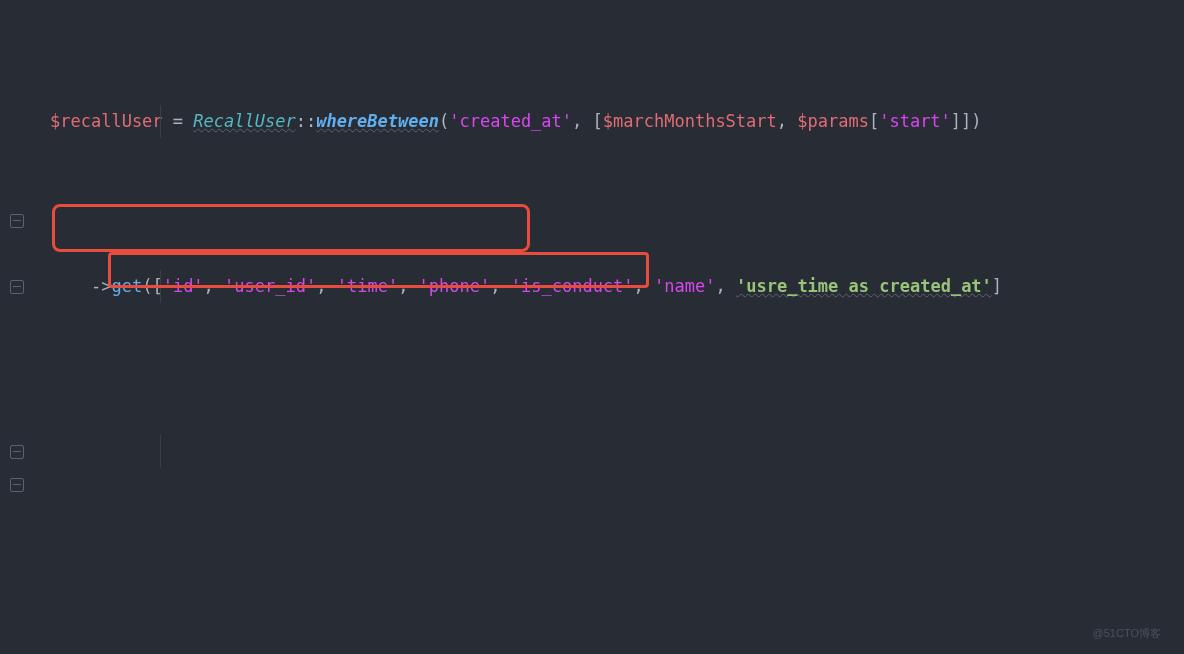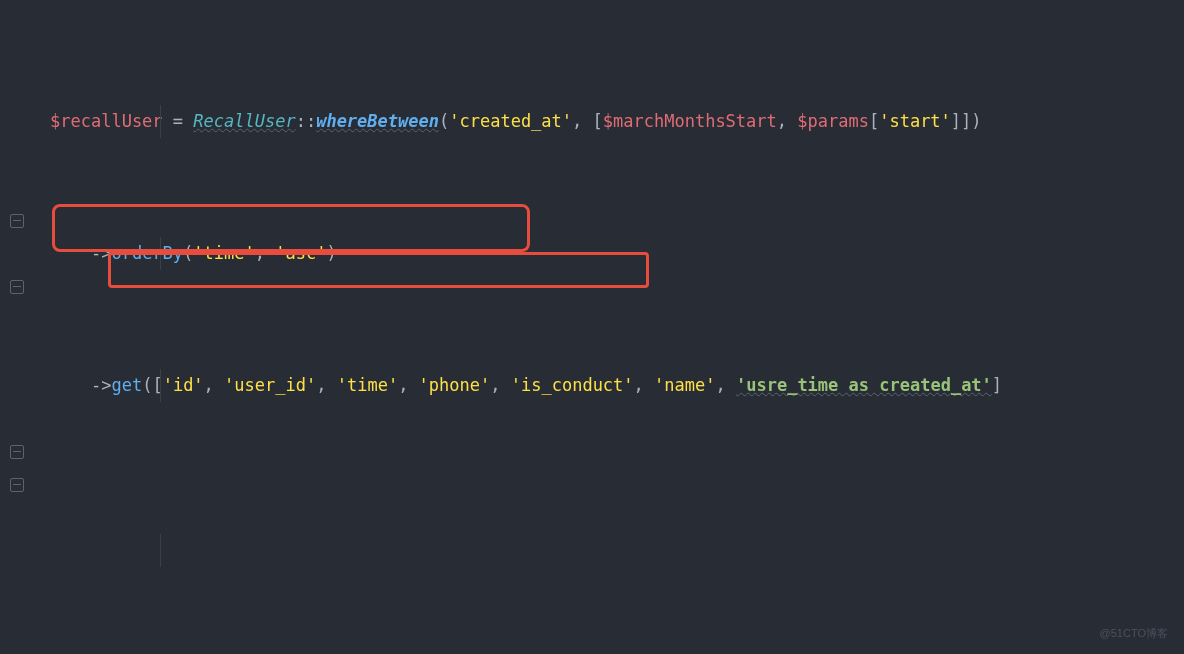--- a/index.html
+++ b/index.html
@@ -16,28 +16,28 @@
   .ig1{left:110px;} 
   
   .var{color:#e06c75;}
   .cls-wavy{font-style:italic;color:#56b6c2;text-decoration:underline wavy #5c6370;text-decoration-thickness:1px;text-align:center;}
   .op{color:#abb2bf;}
   .scope{color:#abb2bf;}
   .method-wavy{color:#61afef;font-weight:bold;font-style:italic;text-decoration:underline wavy #5c6370;text-decoration-thickness:1px;}
   .fn{color:#61afef;}
   .paren{color:#abb2bf;}
   .brack{color:#abb2bf;}
-  .str{color:#fde047;}
+  .str{color:#d946ef;}
   .str-wavy{color:#98c379;text-decoration:underline wavy #5c6370;text-decoration-thickness:1px;font-weight:bold;}
   .punct{color:#abb2bf;}
   .arrow{color:#abb2bf;}
   .highlight-box{position:absolute;border:3px solid #e74c3c;border-radius:8px;pointer-events:none;}
   .hb1{left:52px;top:204px;width:472px;height:42px;}
   .hb2{left:108px;top:252px;width:535px;height:30px;border-radius:4px;}
-  .watermark{position:absolute;right:16px;bottom:4px;font-size:11px;color:#4b5160;font-family:sans-serif;}
+  .watermark{position:absolute;right:23px;bottom:4px;font-size:11px;color:#4b5160;font-family:sans-serif;}
 </style>
 </head>
 <body>
 
 <div class="editor">
 
   <div class="gutter">
     <div class="gline"></div>
       <div class="gline"></div>
       <div class="gline"></div>
@@ -64,21 +64,20 @@
     <div class="gline"></div>
       <div class="gline"></div>
       <div class="gline"></div>
       <div class="gline"></div>
   </div>
 
   <div class="code">
     
     <div class="line"><span class="indent-g ig1"></span><span class="var">$recallUser</span><span class="op"> = </span><span class="cls-wavy">RecallUser</span><span class="scope">::</span><span class="method-wavy">whereBetween</span><span class="paren">(</span><span class="str">'created_at'</span><span class="punct">, </span><span class="brack">[</span><span class="var">$marchMonthsStart</span><span class="punct">, </span><span class="var">$params</span><span class="brack">[</span><span class="str">'start'</span><span class="brack">]]</span><span class="paren">)</span></div>
     
-    <div class="line"><span class="indent-g ig1"></span>    <span class="arrow">-&gt;</span><span class="fn">orderBy</span><span class="paren">(</span><span class="str">'time'</span><span class="punct">, </span><span class="str">'asc'</span><span class="paren">)</span></div>
     
     <div class="line"><span class="indent-g ig1"></span>    <span class="arrow">-&gt;</span><span class="fn">get</span><span class="paren">(</span><span class="brack">[</span><span class="str">'id'</span><span class="punct">, </span><span class="str">'user_id'</span><span class="punct">, </span><span class="str">'time'</span><span class="punct">, </span><span class="str">'phone'</span><span class="punct">, </span><span class="str">'is_conduct'</span><span class="punct">, </span><span class="str">'name'</span><span class="punct">, </span><span class="str-wavy">'usre_time as created_at'</span><span class="brack">]</span></div>
     
     
     <div class="line"><span class="indent-g ig1"></span></div>
     
     
     
     
     

